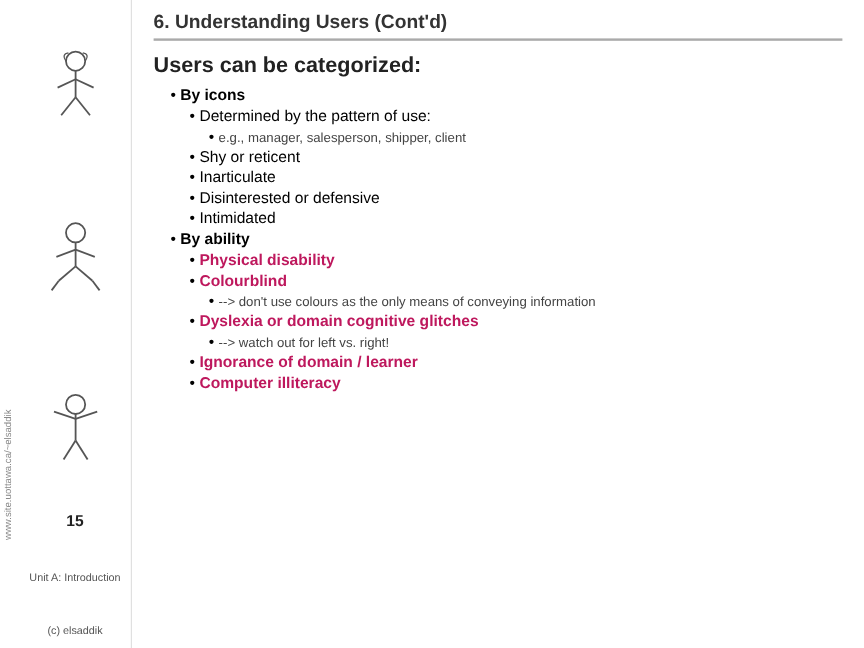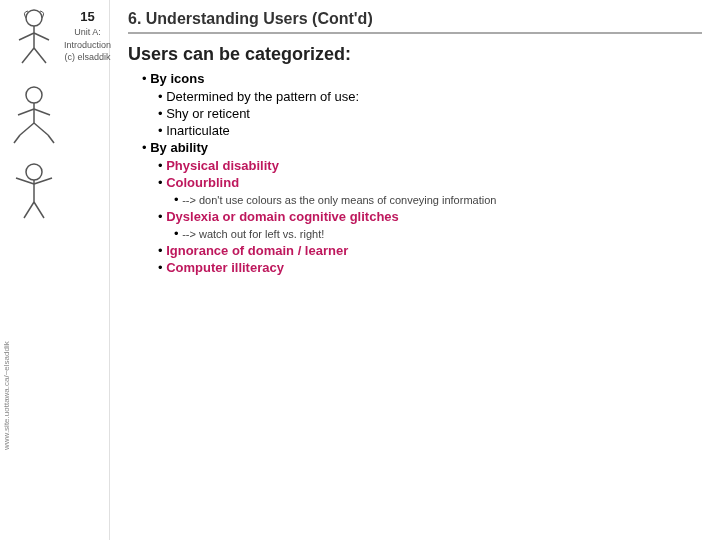--- a/index.html
+++ b/index.html
@@ -11,24 +11,24 @@
       background: #fff;
       overflow: hidden;
       display: flex;
     }
 
     .sidebar {
       width: 110px;
       min-height: 540px;
       background: #fff;
       display: flex;
-      flex-direction: row;
-      align-items: flex-start;
+      flex-direction: column;
+      align-items: center;
       justify-content: space-between;
-      padding: 8px 4px 8px 4px;
+      padding: 8px 4px 8px 20px;
       border-right: 1px solid #e0e0e0;
       flex-shrink: 0;
     }
 
     .sidebar-images {
       display: flex;
       flex-direction: column;
       align-items: center;
       gap: 12px;
       flex: 1;
@@ -112,20 +112,21 @@
     .slide-number {
       font-size: 13px;
       font-weight: bold;
       color: #222;
     }
 
     .credit-text {
       font-size: 9px;
       color: #555;
       line-height: 1.4;
+      margin-top: 32px;
     }
 
     
     svg.figure { width: 60px; height: 65px; }
   </style>
 </head>
 <body>
 
 <div class="sidebar" style="position:relative;">
   <div class="sidebar-url">
@@ -183,26 +184,35 @@
   <div class="section-heading">Users can be categorized:</div>
 
   <div>
 
     <div class="bullet-l1 bullet-dot">
       <span class="bold-item">By icons</span>
     </div>
     <div class="bullet-l2 bullet-dot">
       <span>Determined by the pattern of use:</span>
     </div>
+    <div class="bullet-l3 bullet-dot">
+      <span class="small-text">e.g., manager, salesperson, shipper, client</span>
+    </div>
 
     <div class="bullet-l2 bullet-dot">
       <span>Shy or reticent</span>
     </div>
     <div class="bullet-l2 bullet-dot">
       <span>Inarticulate</span>
+    </div>
+    <div class="bullet-l2 bullet-dot">
+      <span>Disinterested or defensive</span>
+    </div>
+    <div class="bullet-l2 bullet-dot">
+      <span>Intimidated</span>
     </div>
 
     <div class="bullet-l1 bullet-dot">
       <span class="bold-item">By ability</span>
     </div>
 
     <div class="bullet-l2 bullet-dot">
       <span class="green-bold">Physical disability</span>
     </div>
 

